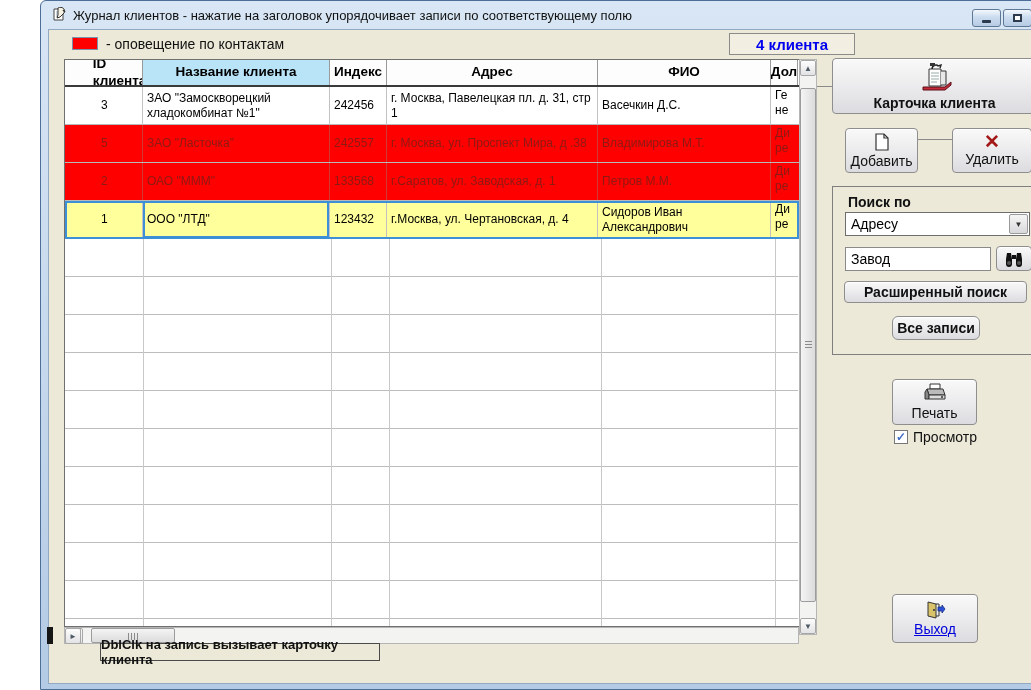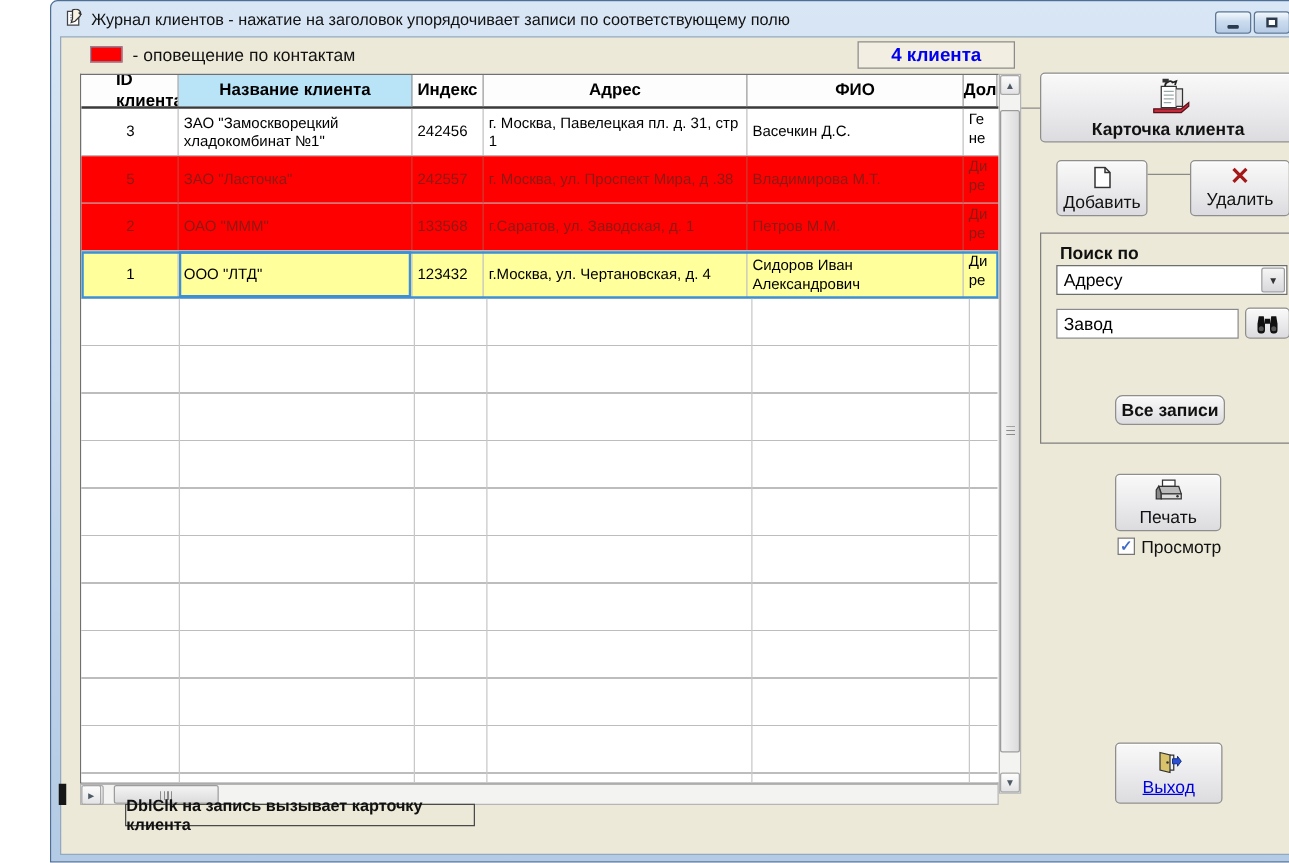--- a/index.html
+++ b/index.html
@@ -24,21 +24,21 @@
   .glyph-max { width:9px; height:8px; border:2px solid #2b3a4d; background:#fff; }
   .glyph-x { color:#fff; font-size:12px; font-weight:bold; text-shadow:0 1px 1px #6e1f12; }
 
   
   .client { position:absolute; left:7px; top:28px; width:1017px; height:655px;
     background:#ece9d8; border:1px solid #93a9c2; }
 
   .legend-swatch { position:absolute; left:23px; top:7px; width:26px; height:13px;
     background:#ff0000; border:1px solid #7a93ad; }
   .legend-text { position:absolute; left:57px; top:6px; font-size:14px; color:#111; }
-  .counter { position:absolute; left:637px; top:3px; width:126px; height:22px;
+  .counter { position:absolute; left:680px; top:3px; width:126px; height:22px;
     background:#f2efe2; border:1px solid #8b8b8b; display:flex; align-items:center; justify-content:center;
     color:#0000ee; font-size:15px; font-weight:bold; }
 
   
   .grid { position:absolute; left:15px; top:29px; width:735px; height:568px;
     background:#fff; border:1px solid #707070; border-right:none; overflow:hidden; }
   .gridrow { display:flex; width:100%; }
   .cell { border-right:1px solid #c2c2c2; padding:1px 4px; overflow:hidden;
     font-size:12px; color:#000; display:flex; align-items:center; line-height:1.25; }
   .c-id{width:78px;padding-left:36px;} .c-name{width:187px;} .c-index{width:57px;}
@@ -266,20 +266,23 @@
         <svg width="22" height="16" viewBox="0 0 22 16">
           <path d="M4 2 L8 2 L9 8 L9 13 A3 3 0 0 1 3 13 L3 8 Z" fill="#111"></path>
           <path d="M14 2 L18 2 L19 8 L19 13 A3 3 0 0 1 13 13 L13 8 Z" fill="#111"></path>
           <rect x="9" y="4" width="4" height="4" fill="#111"></rect>
           <circle cx="6" cy="12" r="2" fill="#555"></circle>
           <circle cx="16" cy="12" r="2" fill="#555"></circle>
         </svg>
       </span>
     </div>
 
+    <div class="btn btn-adv">
+      <span>Расширенный поиск</span>
+    </div>
 
     <div class="btn btn-all">
       <span>Все записи</span>
     </div>
 
     <div class="btn btn-print">
       <span>
         <svg width="24" height="20" viewBox="0 0 24 20">
           <path d="M7 1 L17 1 L17 6 L7 6 Z" fill="#fff" stroke="#333" stroke-width="1"></path>
           <path d="M4 6 L20 6 L22 12 L6 12 Z" fill="#bbb" stroke="#333" stroke-width="1"></path>

